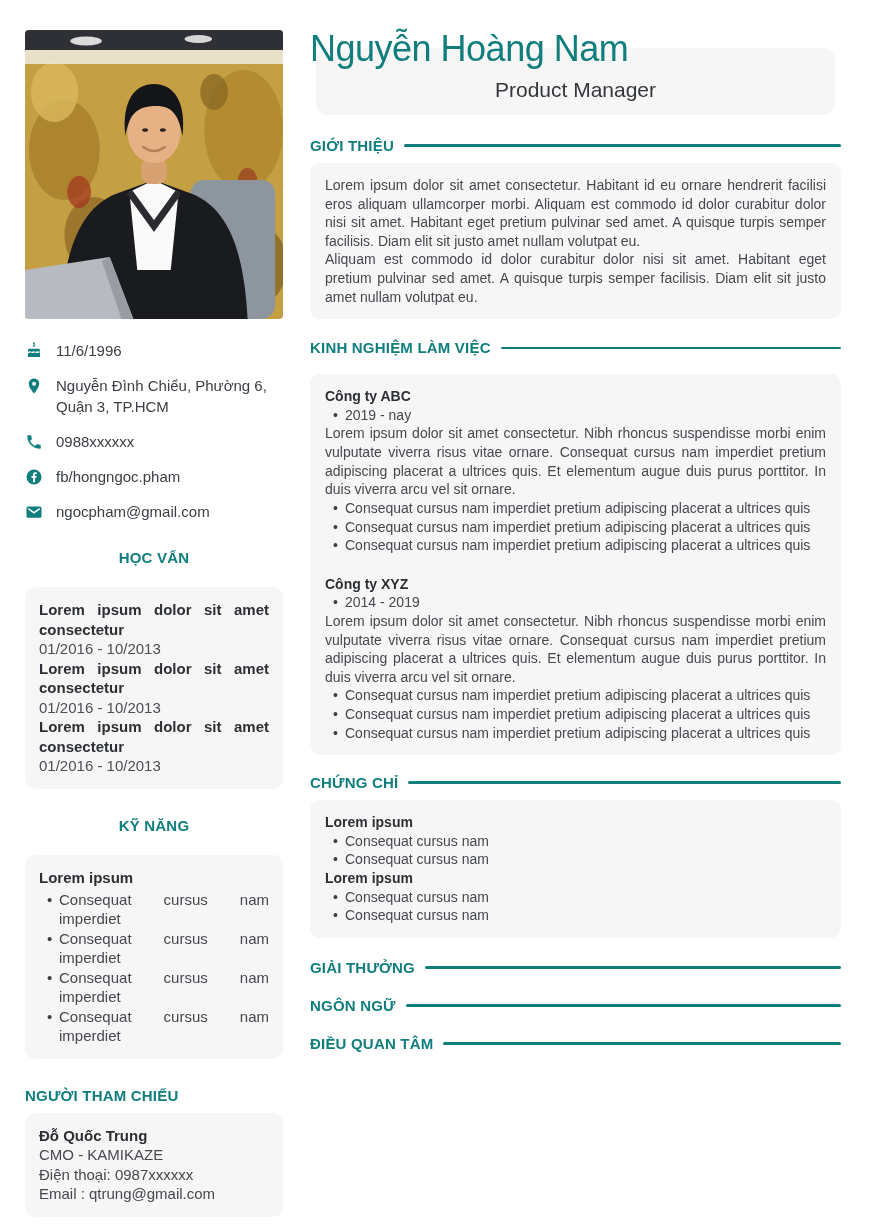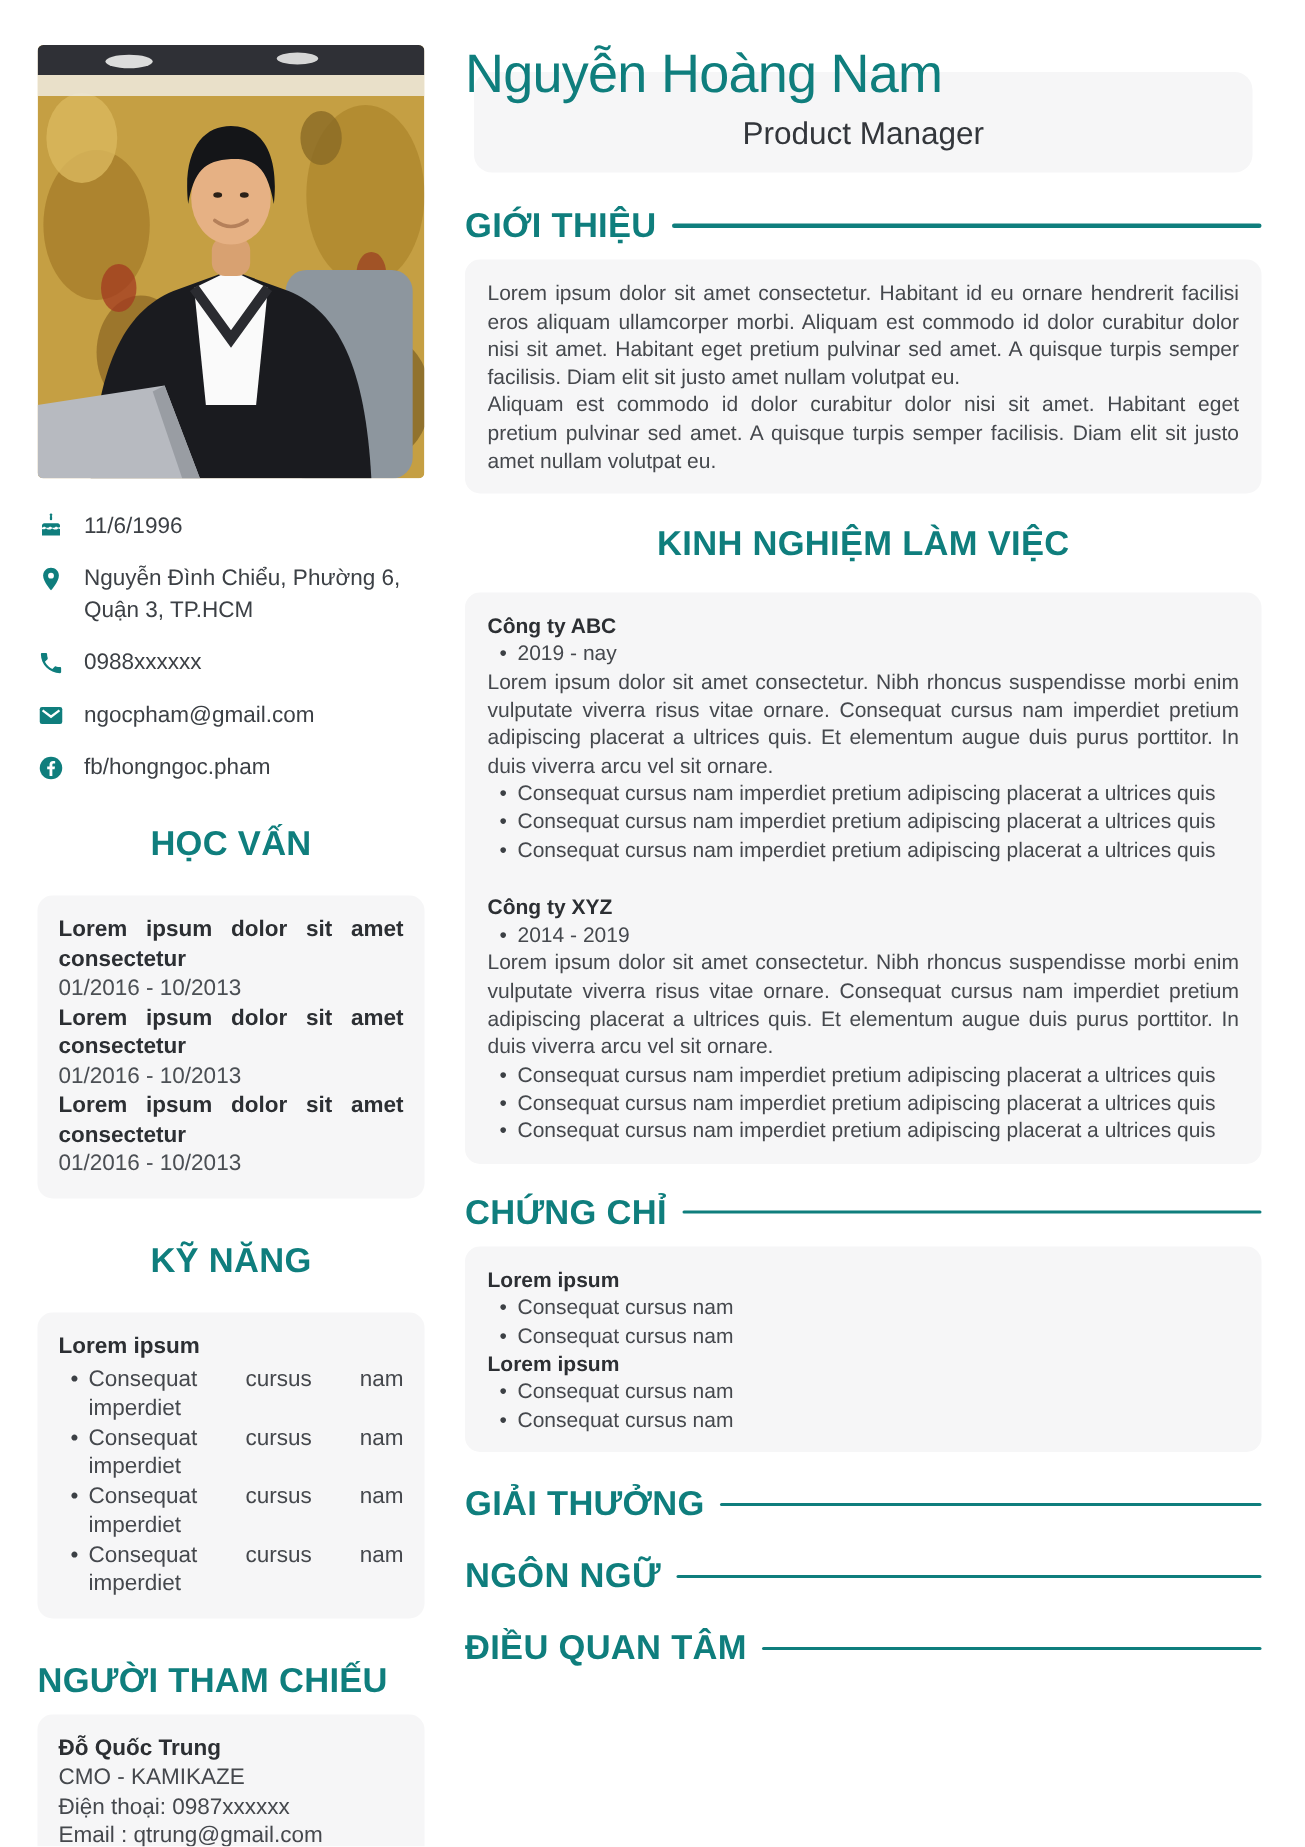--- a/index.html
+++ b/index.html
@@ -14,21 +14,21 @@
     position:relative;width:870px;height:1231px;background:#fff;overflow:hidden;
     font-family:"Liberation Sans",sans-serif;color:var(--body);
   }
   
   .left-col{position:absolute;left:25px;top:30px;width:258px;}
   .right-col{position:absolute;left:310px;top:30px;width:531px;}
 
   
   .sec-heading{
     display:flex;align-items:center;gap:10px;white-space:nowrap;
-    color:var(--teal);font-size:23px;font-weight:800;letter-spacing:.2px;
+    color:var(--teal);font-size:15px;font-weight:800;letter-spacing:.2px;
   }
   .sec-heading .rule{flex:1 1 auto;height:2.5px;background:var(--teal);border-radius:2px;}
 
   
   .panel{
     background:var(--panel);border-radius:10px;padding:13px 15px;
     font-size:14px;line-height:1.33;text-align:justify;color:var(--body);
   }
   .left-col .panel{font-size:15px;line-height:1.3;padding:13px 14px;}
   .bold{font-weight:700;color:var(--ink);}
@@ -63,21 +63,21 @@
   }
   .subtitle-box{
     position:relative;z-index:0;margin:-26px 6px 0 6px;background:var(--panel);
     border-radius:12px;text-align:center;padding:30px 0 13px;
     font-size:21px;color:#33363b;
   }
 
   
   .h-about{margin:22px 0 9px;}
   .intro-panel p{margin:0;}
-  .h-exp{margin:20px 0 6px;flex-direction:column;}
+  .h-exp{margin:20px 0 18px;}
   .job + .job{margin-top:20px;}
   .job-title{text-align:left;}
   .h-cert{margin:19px 0 9px;}
   .cert-panel{text-align:left;}
   .h-lang{margin:21px 0 0;}
   .h-award{margin:21px 0 0;}
   .h-interest{margin:21px 0 0;text-align:center;}
 </style>
 </head>
 <body>
@@ -142,34 +142,34 @@
         <span class="cicon">
           <svg viewBox="0 0 24 24" fill="#0F7E7D">
               <path d="M6.6 10.8c1.4 2.7 3.9 5.2 6.6 6.6l2.2-2.2c.3-.3.7-.4 1-.2 1.1.4 2.4.6 3.6.6.6 0 1 .4 1 1V20c0 .6-.4 1-1 1C10.6 21 3 13.4 3 4c0-.6.4-1 1-1h3.5c.6 0 1 .4 1 1 0 1.3.2 2.5.6 3.6.1.3 0 .7-.2 1l-2.3 2.2z"></path>
             </svg>
         </span>
         <span>0988xxxxxx</span>
       </div>
       <div class="contact-row">
         <span class="cicon">
           <svg viewBox="0 0 24 24">
+              <circle cx="12" cy="12" r="10" fill="#0F7E7D"></circle>
+              <path d="M13.2 19v-6h2l.4-2.4h-2.4V9.2c0-.7.2-1.2 1.2-1.2h1.3V5.9c-.3 0-1-.1-1.9-.1-1.9 0-3.1 1.1-3.1 3.2v1.6H8.6V13h2.1v6h2.5z" fill="#fff"></path>
+            </svg>
+        </span>
+        <span>fb/hongngoc.pham</span>
+      </div>
+      <div class="contact-row">
+        <span class="cicon">
+          <svg viewBox="0 0 24 24">
               <rect x="2" y="4.5" width="20" height="15" rx="2" fill="#0F7E7D"></rect>
               <path d="M4.5 7.5l7.5 5.6 7.5-5.6" stroke="#fff" stroke-width="2" fill="none"></path>
             </svg>
         </span>
         <span>ngocpham@gmail.com</span>
-      </div>
-      <div class="contact-row">
-        <span class="cicon">
-          <svg viewBox="0 0 24 24">
-              <circle cx="12" cy="12" r="10" fill="#0F7E7D"></circle>
-              <path d="M13.2 19v-6h2l.4-2.4h-2.4V9.2c0-.7.2-1.2 1.2-1.2h1.3V5.9c-.3 0-1-.1-1.9-.1-1.9 0-3.1 1.1-3.1 3.2v1.6H8.6V13h2.1v6h2.5z" fill="#fff"></path>
-            </svg>
-        </span>
-        <span>fb/hongngoc.pham</span>
       </div>
     </div>
 
     <div class="sec-heading h-edu">
       <span>HỌC VẤN</span>
       <span class="rule"></span>
     </div>
     <div class="panel">
       <div class="edu-item">
         <div class="bold">Lorem ipsum dolor sit amet consectetur</div>

